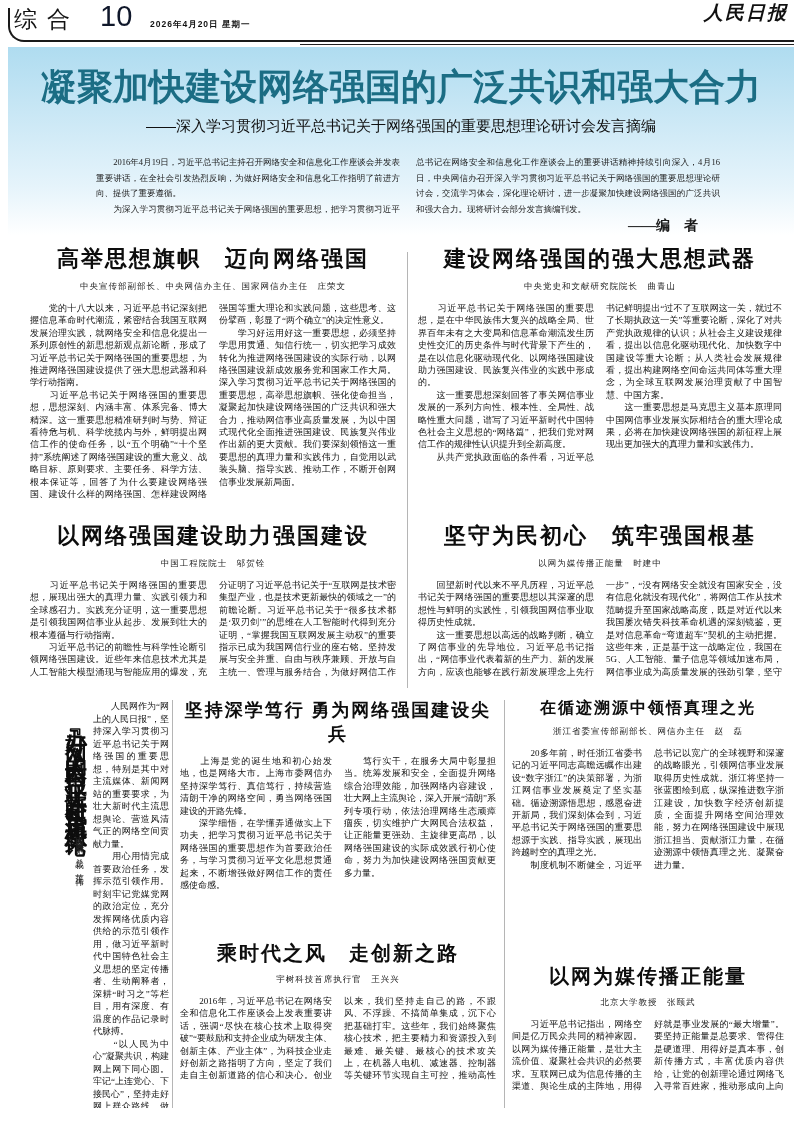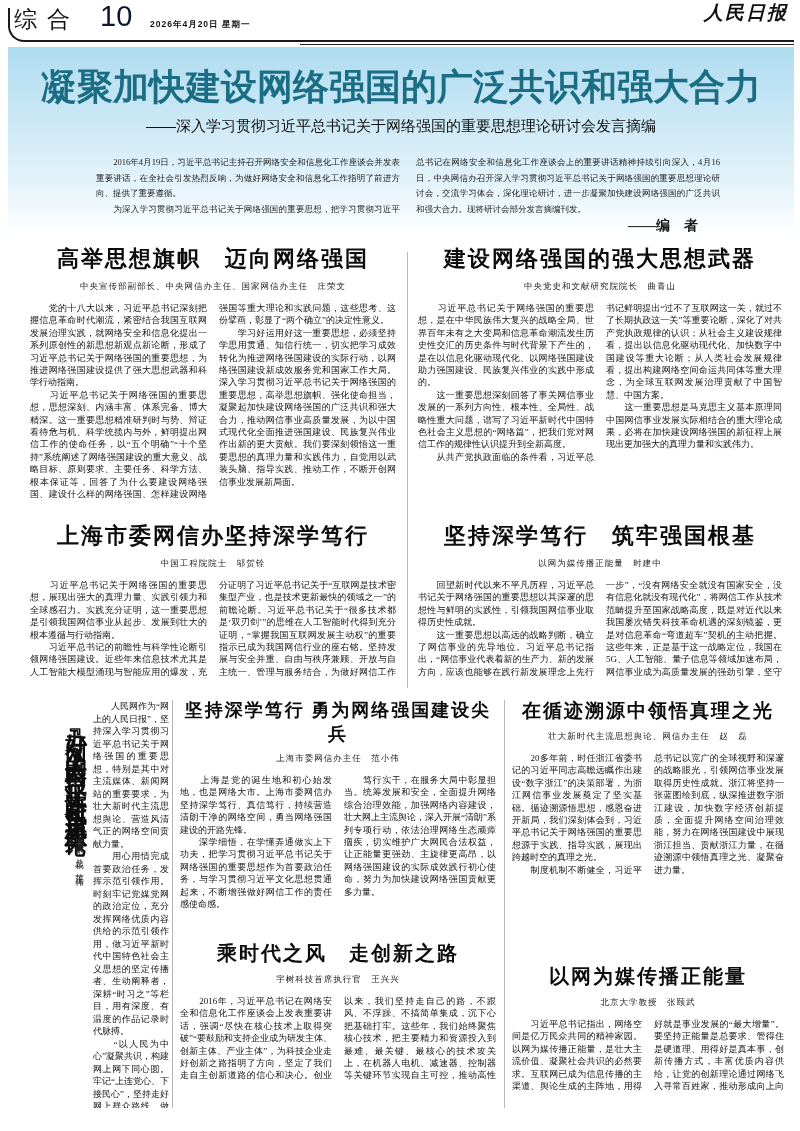--- a/index.html
+++ b/index.html
@@ -30,21 +30,21 @@
        column-count:2;column-gap:16px;font-size:8.5px;line-height:15.5px;
        text-align:justify;color:#1a1a1a;white-space:pre-line;}
   .editor-sign{position:absolute;right:96px;top:170px;font-size:14px;font-weight:bold;color:#1a1a1a;}
   
   .art{position:absolute;}
   .art-title{text-align:center;font-weight:bold;color:#0d0d0d;letter-spacing:2px;}
   .art-byline{text-align:center;font-size:8.5px;color:#222;letter-spacing:1px;margin-top:7px;}
   .art-body{margin-top:9px;font-size:9px;line-height:12.4px;text-align:justify;
        overflow:hidden;white-space:pre-line;color:#121212;}
   .cols2{column-count:2;column-gap:12px;}
-  .t22{font-size:22px;} .t19{font-size:19px;} .t18{font-size:18px;} .t20{font-size:20px;}
+  .t22{font-size:22px;} .t19{font-size:16px;} .t18{font-size:18px;} .t20{font-size:20px;}
   
   .vtitle{position:absolute;left:22px;top:712px;height:336px;width:70px;
        writing-mode:vertical-rl;font-weight:bold;font-size:22px;letter-spacing:5px;
        color:#0d0d0d;line-height:32px;}
   .vbyline{position:absolute;left:74px;top:828px;height:230px;writing-mode:vertical-rl;
        font-size:8.5px;letter-spacing:2px;color:#222;}
   .vbody{position:absolute;left:93px;top:700px;width:76px;height:408px;
        font-size:9px;line-height:12.5px;text-align:justify;overflow:hidden;
        white-space:pre-line;color:#121212;}
   
@@ -80,49 +80,48 @@
   </div>
   <div class="art" style="left:30px;top:244px;width:366px;">
     <div class="art-title t22">高举思想旗帜　迈向网络强国</div>
     <div class="art-byline">中央宣传部副部长、中央网信办主任、国家网信办主任　庄荣文</div>
     <div class="art-body cols2" style="height:212px;">　　党的十八大以来，习近平总书记深刻把握信息革命时代潮流，紧密结合我国互联网发展治理实践，就网络安全和信息化提出一系列原创性的新思想新观点新论断，形成了习近平总书记关于网络强国的重要思想，为推进网络强国建设提供了强大思想武器和科学行动指南。
 　　习近平总书记关于网络强国的重要思想，思想深刻、内涵丰富、体系完备、博大精深。这一重要思想精准研判时与势、辩证看待危与机、科学统揽内与外，鲜明提出网信工作的使命任务，以“五个明确”“十个坚持”系统阐述了网络强国建设的重大意义、战略目标、原则要求、主要任务、科学方法、根本保证等，回答了为什么要建设网络强国、建设什么样的网络强国、怎样建设网络强国等重大理论和实践问题，这些思考、这份擘画，彰显了“两个确立”的决定性意义。
 　　学习好运用好这一重要思想，必须坚持学思用贯通、知信行统一，切实把学习成效转化为推进网络强国建设的实际行动，以网络强国建设新成效服务党和国家工作大局。深入学习贯彻习近平总书记关于网络强国的重要思想，高举思想旗帜、强化使命担当，凝聚起加快建设网络强国的广泛共识和强大合力，推动网信事业高质量发展，为以中国式现代化全面推进强国建设、民族复兴伟业作出新的更大贡献。我们要深刻领悟这一重要思想的真理力量和实践伟力，自觉用以武装头脑、指导实践、推动工作，不断开创网信事业发展新局面。</div>
   </div>
 
   <div class="art" style="left:30px;top:521px;width:366px;">
-    <div class="art-title t22">上海市委网信办坚持深学笃行</div>
+    <div class="art-title t22">以网络强国建设助力强国建设</div>
     <div class="art-byline">中国工程院院士　邬贺铨</div>
     <div class="art-body cols2" style="height:106px;">　　习近平总书记关于网络强国的重要思想，展现出强大的真理力量、实践引领力和全球感召力。实践充分证明，这一重要思想是引领我国网信事业从起步、发展到壮大的根本遵循与行动指南。
 　　习近平总书记的前瞻性与科学性论断引领网络强国建设。近些年来信息技术尤其是人工智能大模型涌现与智能应用的爆发，充分证明了习近平总书记关于“互联网是技术密集型产业，也是技术更新最快的领域之一”的前瞻论断。习近平总书记关于“很多技术都是‘双刃剑’”的思维在人工智能时代得到充分证明，“掌握我国互联网发展主动权”的重要指示已成为我国网信行业的座右铭。坚持发展与安全并重、自由与秩序兼顾、开放与自主统一、管理与服务结合，为做好网信工作提供了科学方法论。面向未来，我们要沿着习近平总书记指引的方向，推动我国从网络大国向网络强国阔步迈进。</div>
   </div>
   <div class="art" style="left:418px;top:521px;width:364px;">
-    <div class="art-title t22">坚持深学笃行　筑牢强国根基</div>
+    <div class="art-title t22">坚守为民初心　筑牢强国根基</div>
     <div class="art-byline">以网为媒传播正能量　时建中</div>
     <div class="art-body cols2" style="height:106px;">　　回望新时代以来不平凡历程，习近平总书记关于网络强国的重要思想以其深邃的思想性与鲜明的实践性，引领我国网信事业取得历史性成就。
 　　这一重要思想以高远的战略判断，确立了网信事业的先导地位。习近平总书记指出，“网信事业代表着新的生产力、新的发展方向，应该也能够在践行新发展理念上先行一步”，“没有网络安全就没有国家安全，没有信息化就没有现代化”，将网信工作从技术范畴提升至国家战略高度，既是对近代以来我国屡次错失科技革命机遇的深刻镜鉴，更是对信息革命“弯道超车”契机的主动把握。这些年来，正是基于这一战略定位，我国在5G、人工智能、量子信息等领域加速布局，网信事业成为高质量发展的强劲引擎，坚守为民初心，筑牢了网络强国建设的坚实根基。</div>
   </div>
 
   <div class="vtitle">办好『网上的人民日报』壮大新时代主流思想舆论</div>
   <div class="vbyline">人民网党委书记、总裁　范正伟</div>
   <div class="vbody">　　人民网作为“网上的人民日报”，坚持深入学习贯彻习近平总书记关于网络强国的重要思想，特别是其中对主流媒体、新闻网站的重要要求，为壮大新时代主流思想舆论、营造风清气正的网络空间贡献力量。
 　　用心用情完成首要政治任务，发挥示范引领作用。时刻牢记党媒党网的政治定位，充分发挥网络优质内容供给的示范引领作用，做习近平新时代中国特色社会主义思想的坚定传播者、生动阐释者，深耕“时习之”等栏目，用有深度、有温度的作品记录时代脉搏。
 　　“以人民为中心”凝聚共识，构建网上网下同心圆。牢记“上连党心、下接民心”，坚持走好网上群众路线，做好人民网“领导留言板”和“人民建议”工作，不断提高运用网络了解民意、开展舆论引导的能力，“我为‘十五五’规划献一策”专栏总阅读量达6亿次。
 　　用主流价值导向驾驭算法，筑牢网络内容安全防线。着力打造智能化趋势下的内容产业新型基础设施，推动构建向上向善的网络生态。</div>
 
   <div class="art" style="left:180px;top:698px;width:316px;">
     <div class="art-title t18">坚持深学笃行  勇为网络强国建设尖兵</div>
-    <div class="art-byline">上海市委网信办主任　范小伟</div>
     <div class="art-body cols2" style="height:160px;">　　上海是党的诞生地和初心始发地，也是网络大市。上海市委网信办坚持深学笃行、真信笃行，持续营造清朗干净的网络空间，勇当网络强国建设的开路先锋。
 　　深学细悟，在学懂弄通做实上下功夫，把学习贯彻习近平总书记关于网络强国的重要思想作为首要政治任务，与学习贯彻习近平文化思想贯通起来，不断增强做好网信工作的责任感使命感。
 　　笃行实干，在服务大局中彰显担当。统筹发展和安全，全面提升网络综合治理效能，加强网络内容建设，壮大网上主流舆论，深入开展“清朗”系列专项行动，依法治理网络生态顽瘴痼疾，切实维护广大网民合法权益，让正能量更强劲、主旋律更高昂，以网络强国建设的实际成效践行初心使命，努力为加快建设网络强国贡献更多力量。</div>
   </div>
   <div class="art" style="left:512px;top:698px;width:272px;">
     <div class="art-title t19">在循迹溯源中领悟真理之光</div>
-    <div class="art-byline">壮大新时代主流思想舆论、网信办主任　赵　磊</div>
+    <div class="art-byline">浙江省委宣传部副部长、网信办主任　赵　磊</div>
     <div class="art-body cols2" style="height:160px;">　　20多年前，时任浙江省委书记的习近平同志高瞻远瞩作出建设“数字浙江”的决策部署，为浙江网信事业发展奠定了坚实基础。循迹溯源悟思想，感恩奋进开新局，我们深刻体会到，习近平总书记关于网络强国的重要思想源于实践、指导实践，展现出跨越时空的真理之光。
 　　制度机制不断健全，习近平总书记以宽广的全球视野和深邃的战略眼光，引领网信事业发展取得历史性成就。浙江将坚持一张蓝图绘到底，纵深推进数字浙江建设，加快数字经济创新提质，全面提升网络空间治理效能，努力在网络强国建设中展现浙江担当、贡献浙江力量，在循迹溯源中领悟真理之光、凝聚奋进力量。</div>
   </div>
 
   <div class="art" style="left:180px;top:940px;width:316px;">
     <div class="art-title t20">乘时代之风　走创新之路</div>
     <div class="art-byline">宇树科技首席执行官　王兴兴</div>
     <div class="art-body cols2" style="height:98px;">　　2016年，习近平总书记在网络安全和信息化工作座谈会上发表重要讲话，强调“尽快在核心技术上取得突破”“要鼓励和支持企业成为研发主体、创新主体、产业主体”，为科技企业走好创新之路指明了方向，坚定了我们走自主创新道路的信心和决心。创业以来，我们坚持走自己的路，不跟风、不浮躁、不搞简单集成，沉下心把基础打牢。这些年，我们始终聚焦核心技术，把主要精力和资源投入到最难、最关键、最核心的技术攻关上，在机器人电机、减速器、控制器等关键环节实现自主可控，推动高性能四足机器人、人形机器人走向世界前列。乘时代之风，走创新之路，我们将牢记嘱托、再接再厉，为高水平科技自立自强贡献力量。</div>
   </div>
   <div class="art" style="left:512px;top:963px;width:272px;">

